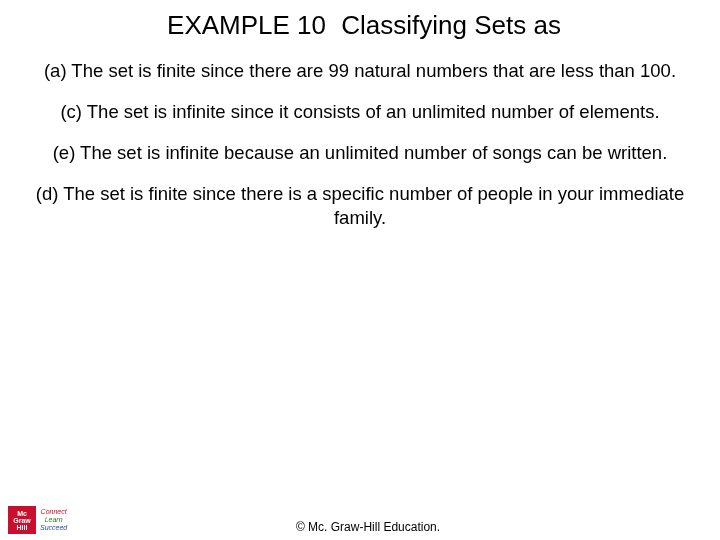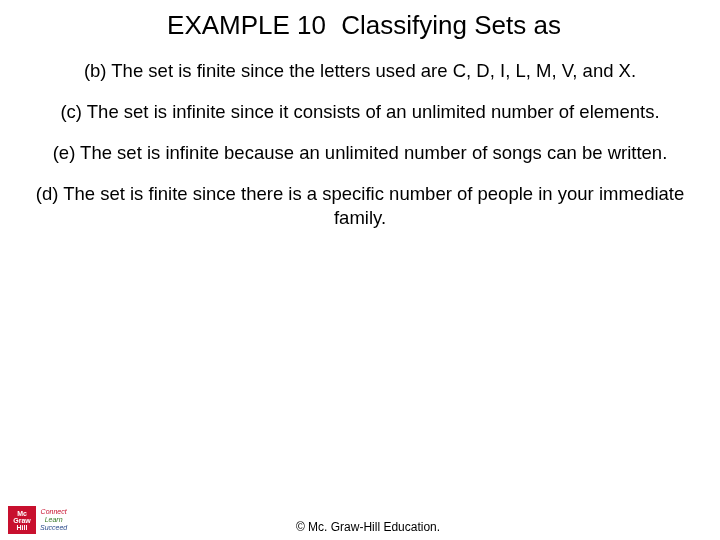--- a/index.html
+++ b/index.html
@@ -81,21 +81,21 @@
 <body>
 
 <div class="title-block">
   <div class="title-line">
     <span class="example-label">EXAMPLE 10</span>
     <span class="title-main">Classifying Sets as</span>
   </div>
 </div>
 
 <div class="content">
-  <div class="para">(b) The set is finite since the letters used are C, D, I, L, M, V, and X.</div>
+  <div class="para">(a) The set is finite since there are 99 natural numbers that are less than 100.</div>
   <div class="para">(c) The set is infinite since it consists of an unlimited number of elements.</div>
   <div class="para">(e) The set is infinite because an unlimited number of songs can be written.</div>
   <div class="para">(d) The set is finite since there is a specific number of people in your immediate family.</div>
 </div>
 
 <div class="logo">
   <div class="logo-box">
     <span>Mc</span>
     <span>Graw</span>
     <span>Hill</span>

